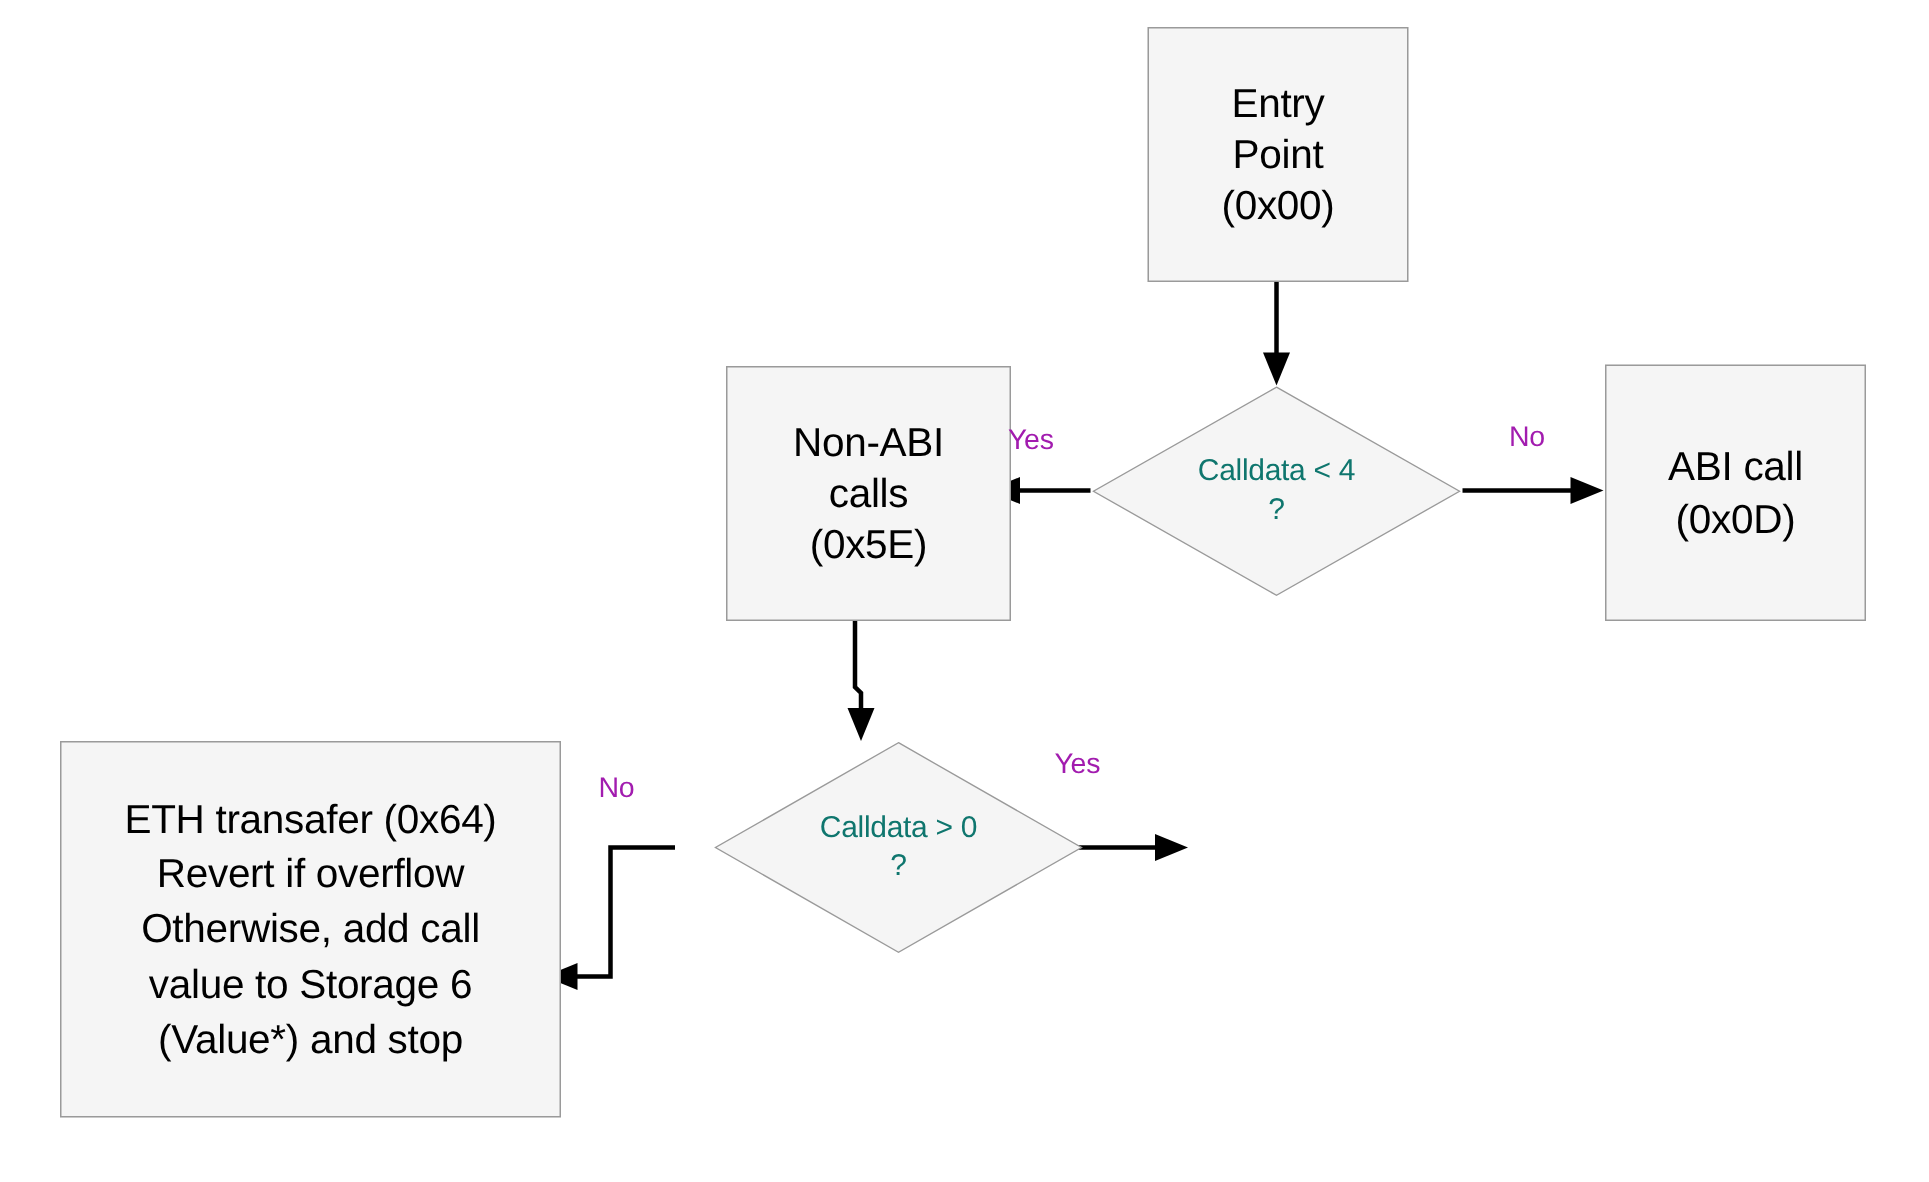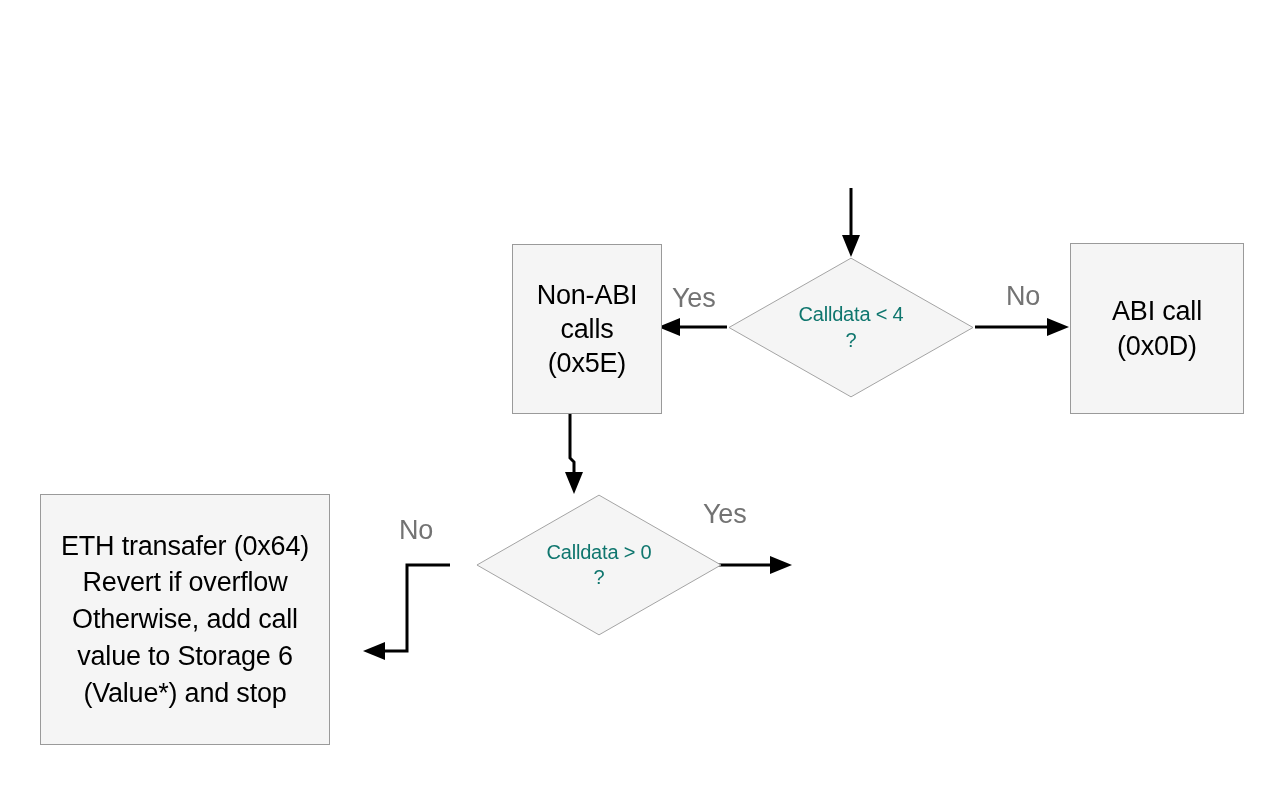--- a/index.html
+++ b/index.html
@@ -70,22 +70,22 @@
     justify-content: center;
     text-align: center;
     color: #0f766e;
     white-space: pre-line;
     line-height: 1.26;
     font-size: 20px;
     letter-spacing: -0.2px;
   }
   .edge-label {
     position: absolute;
-    font-size: 27px;
-    color: #737373;
+    font-size: 19px;
+    color: #a21caf;
     white-space: nowrap;
     letter-spacing: -0.2px;
   }
 </style>
 </head>
 <body>
 
 <div id="canvas">
 
   <svg id="edges" viewBox="0 0 1286 788" width="1286" height="788" xmlns="http://www.w3.org/2000/svg">
@@ -100,50 +100,55 @@
     <g id="edge-arrows" fill="#000000" stroke="none">
         <polygon points="851,257 842,235 860,235"></polygon>
         <polygon points="658,327 680,318 680,336"></polygon>
         <polygon points="1069,327 1047,336 1047,318"></polygon>
         <polygon points="574,494 565,472 583,472"></polygon>
         <polygon points="792,565 770,574 770,556"></polygon>
         <polygon points="363,651 385,642 385,660"></polygon>
       </g>
   </svg>
 
+  <div class="node node-box" style="left: 765px; top: 18px; width: 174px; height: 170px;">
+    <div class="node-label">Entry
+Point
+(0x00)</div>
+  </div>
 
   <div class="diamond" style="left: 727px; top: 257px; width: 248px; height: 141px;">
     <svg class="diamond-shape" viewBox="0 0 100 100" preserveAspectRatio="none">
       <polygon points="50,0.8 99.2,50 50,99.2 0.8,50" fill="#f5f5f5" stroke="#9a9a9a" stroke-width="0.9" vector-effect="non-scaling-stroke"></polygon>
     </svg>
     <div class="diamond-text">Calldata &lt; 4
 ?</div>
   </div>
 
-  <div class="node node-box" style="left: 484px; top: 244px; width: 150px; height: 170px; margin-left: 28px;">
+  <div class="node node-box" style="left: 484px; top: 244px; width: 190px; height: 170px;">
     <div class="node-label">Non-ABI
 calls
 (0x5E)</div>
   </div>
 
   <div class="node node-box" style="left: 1070px; top: 243px; width: 174px; height: 171px;">
     <div class="node-label">ABI call
 (0x0D)</div>
   </div>
 
   <div class="diamond" style="left: 475px; top: 494px; width: 248px; height: 142px;">
     <svg class="diamond-shape" viewBox="0 0 100 100" preserveAspectRatio="none">
       <polygon points="50,0.8 99.2,50 50,99.2 0.8,50" fill="#f5f5f5" stroke="#9a9a9a" stroke-width="0.9" vector-effect="non-scaling-stroke"></polygon>
     </svg>
     <div class="diamond-text">Calldata &gt; 0
 ?</div>
   </div>
 
 
-  <div class="node node-box dense" style="left: 40px; top: 494px; width: 290px; height: 251px;">
+  <div class="node node-box dense" style="left: 40px; top: 494px; width: 334px; height: 251px;">
     <div class="node-label">ETH transafer (0x64)
 Revert if overflow
 Otherwise, add call
 value to Storage 6
 (Value*) and stop</div>
   </div>
 
   <div class="edge-label" style="left: 672px; top: 283px;">Yes</div>
   <div class="edge-label" style="left: 1006px; top: 281px;">No</div>
   <div class="edge-label" style="left: 703px; top: 499px;">Yes</div>

